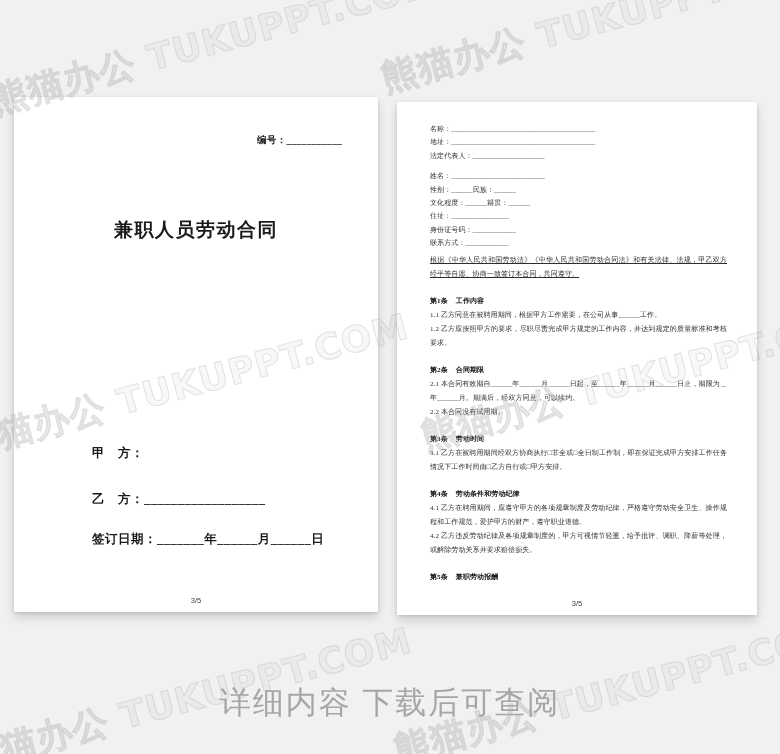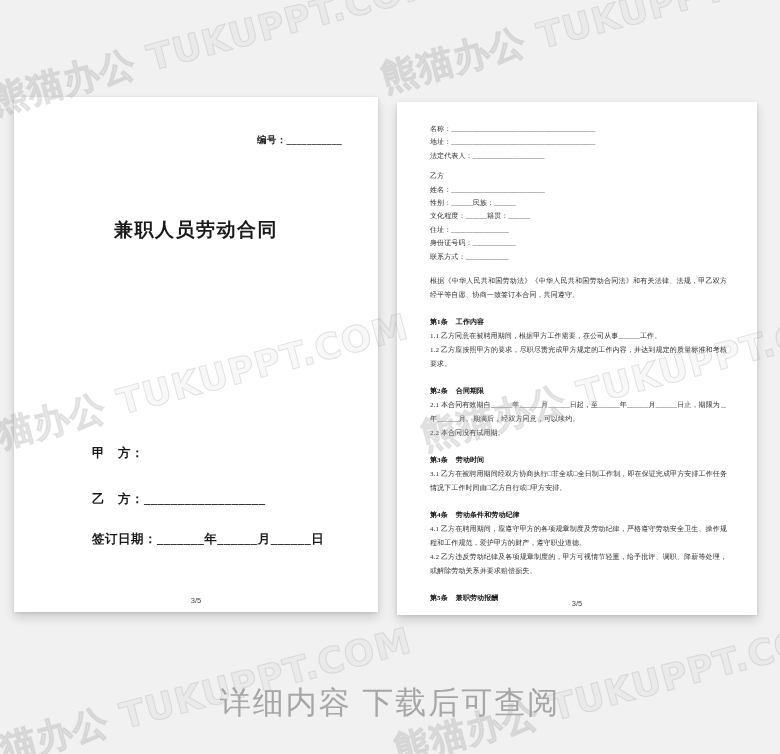--- a/index.html
+++ b/index.html
@@ -63,21 +63,21 @@
   }
 
   
   .rp-content {
     padding:21px 30px 0 33px;
     font-size:7px; line-height:13.4px; letter-spacing:0.1px;
     color:#2e2e2e;
   }
   .info-line { white-space:nowrap; overflow:hidden; }
   .pb-gap { height:7px; }
-  .preamble { margin-top:10px; line-height:14px; text-align:justify; }
+  .preamble { margin-top:2px; line-height:14px; text-align:justify;text-decoration:underline; }
   .sec-h { margin-top:13px; font-weight:bold; line-height:14px; color:#111; }
   .sec-h .sec-title { margin-left:8px; }
   .clause { line-height:14px; text-align:justify; }
 
   
   .caption {
     position:absolute; top:682px; left:0; width:100%; z-index:6;
     text-align:center; font-size:31px; letter-spacing:2px;
     color:#a6a6a6; font-family:"Liberation Sans",sans-serif;
   }
@@ -106,21 +106,20 @@
   </div>
 
   <div class="page page-right">
     <div class="rp-content">
 
       <div class="info-line">名称：________________________________________</div>
       <div class="info-line">地址：________________________________________</div>
       <div class="info-line">法定代表人：____________________</div>
 
       <div class="pb-gap"></div>
-      <div class="info-line">乙方</div>
       <div class="info-line">姓名：__________________________</div>
       <div class="info-line">性别：______民族：______</div>
       <div class="info-line">文化程度：______籍贯：______</div>
       <div class="info-line">住址：________________</div>
       <div class="info-line">身份证号码：____________</div>
       <div class="info-line">联系方式：____________</div>
 
       <div class="preamble">根据《中华人民共和国劳动法》《中华人民共和国劳动合同法》和有关法律、法规，甲乙双方经平等自愿、协商一致签订本合同，共同遵守。</div>
 
       <div class="sec-h">

